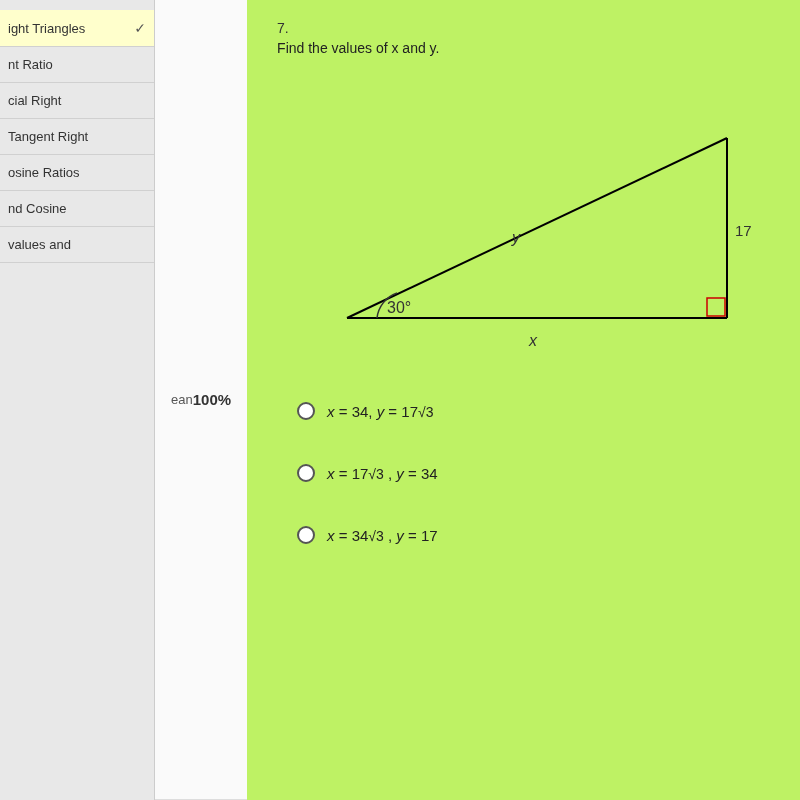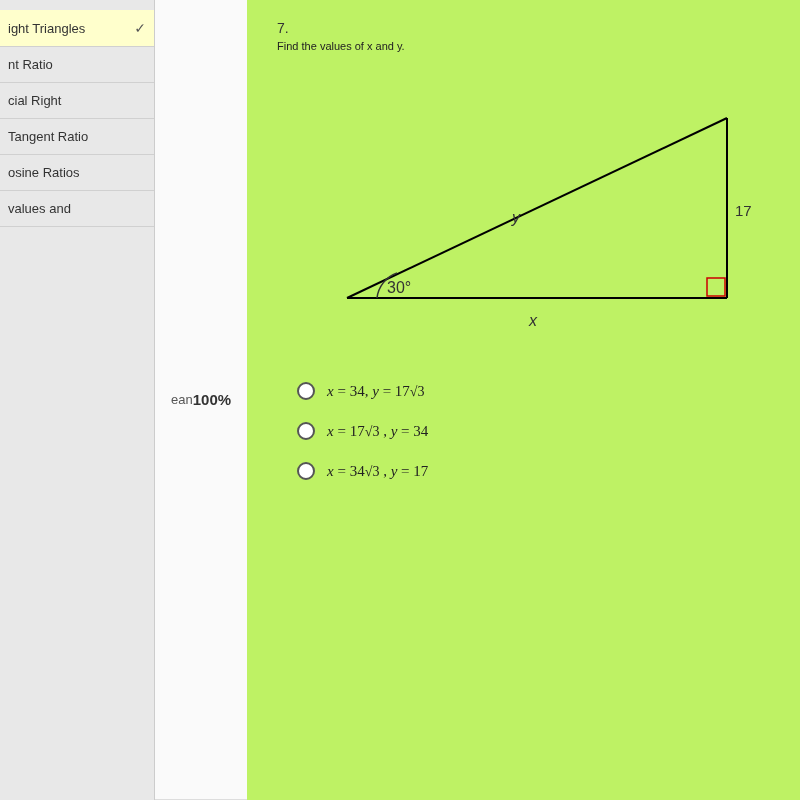--- a/index.html
+++ b/index.html
@@ -71,37 +71,36 @@
     .question-area {
       padding: 20px 30px;
       flex: 1;
     }
     .question-number {
       font-size: 14px;
       color: #333;
       margin-bottom: 4px;
     }
     .question-text {
-      font-size: 11px;
+      font-size: 14px;
       color: #222;
-      margin-bottom: 16px;
+      margin-bottom: 32px;
     }
 
     
     .triangle-container {
       margin: 10px 0 30px 20px;
     }
 
     
     .options {
       display: flex;
       flex-direction: column;
-      gap: 22px;
+      gap: 44px;
       margin-left: 20px;
-      font-family: Liberation Serif, serif;
     }
     .option {
       display: flex;
       align-items: center;
       gap: 12px;
       cursor: pointer;
     }
     .option-radio {
       width: 18px;
       height: 18px;
@@ -123,24 +122,27 @@
     <span>ight Triangles</span>
     <span class="check-icon">✓</span>
   </div>
   <div class="sidebar-item">
     <span>nt Ratio</span>
   </div>
   <div class="sidebar-item">
     <span>cial Right</span>
   </div>
   <div class="sidebar-item">
-    <span>Tangent Ratio</span>
+    <span>Tangent Right</span>
   </div>
   <div class="sidebar-item">
     <span>osine Ratios</span>
+  </div>
+  <div class="sidebar-item">
+    <span>nd Cosine</span>
   </div>
   <div class="sidebar-item">
     <span>values and</span>
   </div>
 </div>
 
 <div class="main">
   <div class="top-bar">
     <span class="zoom-label">ean</span>
     <span class="zoom-val">100%</span>

